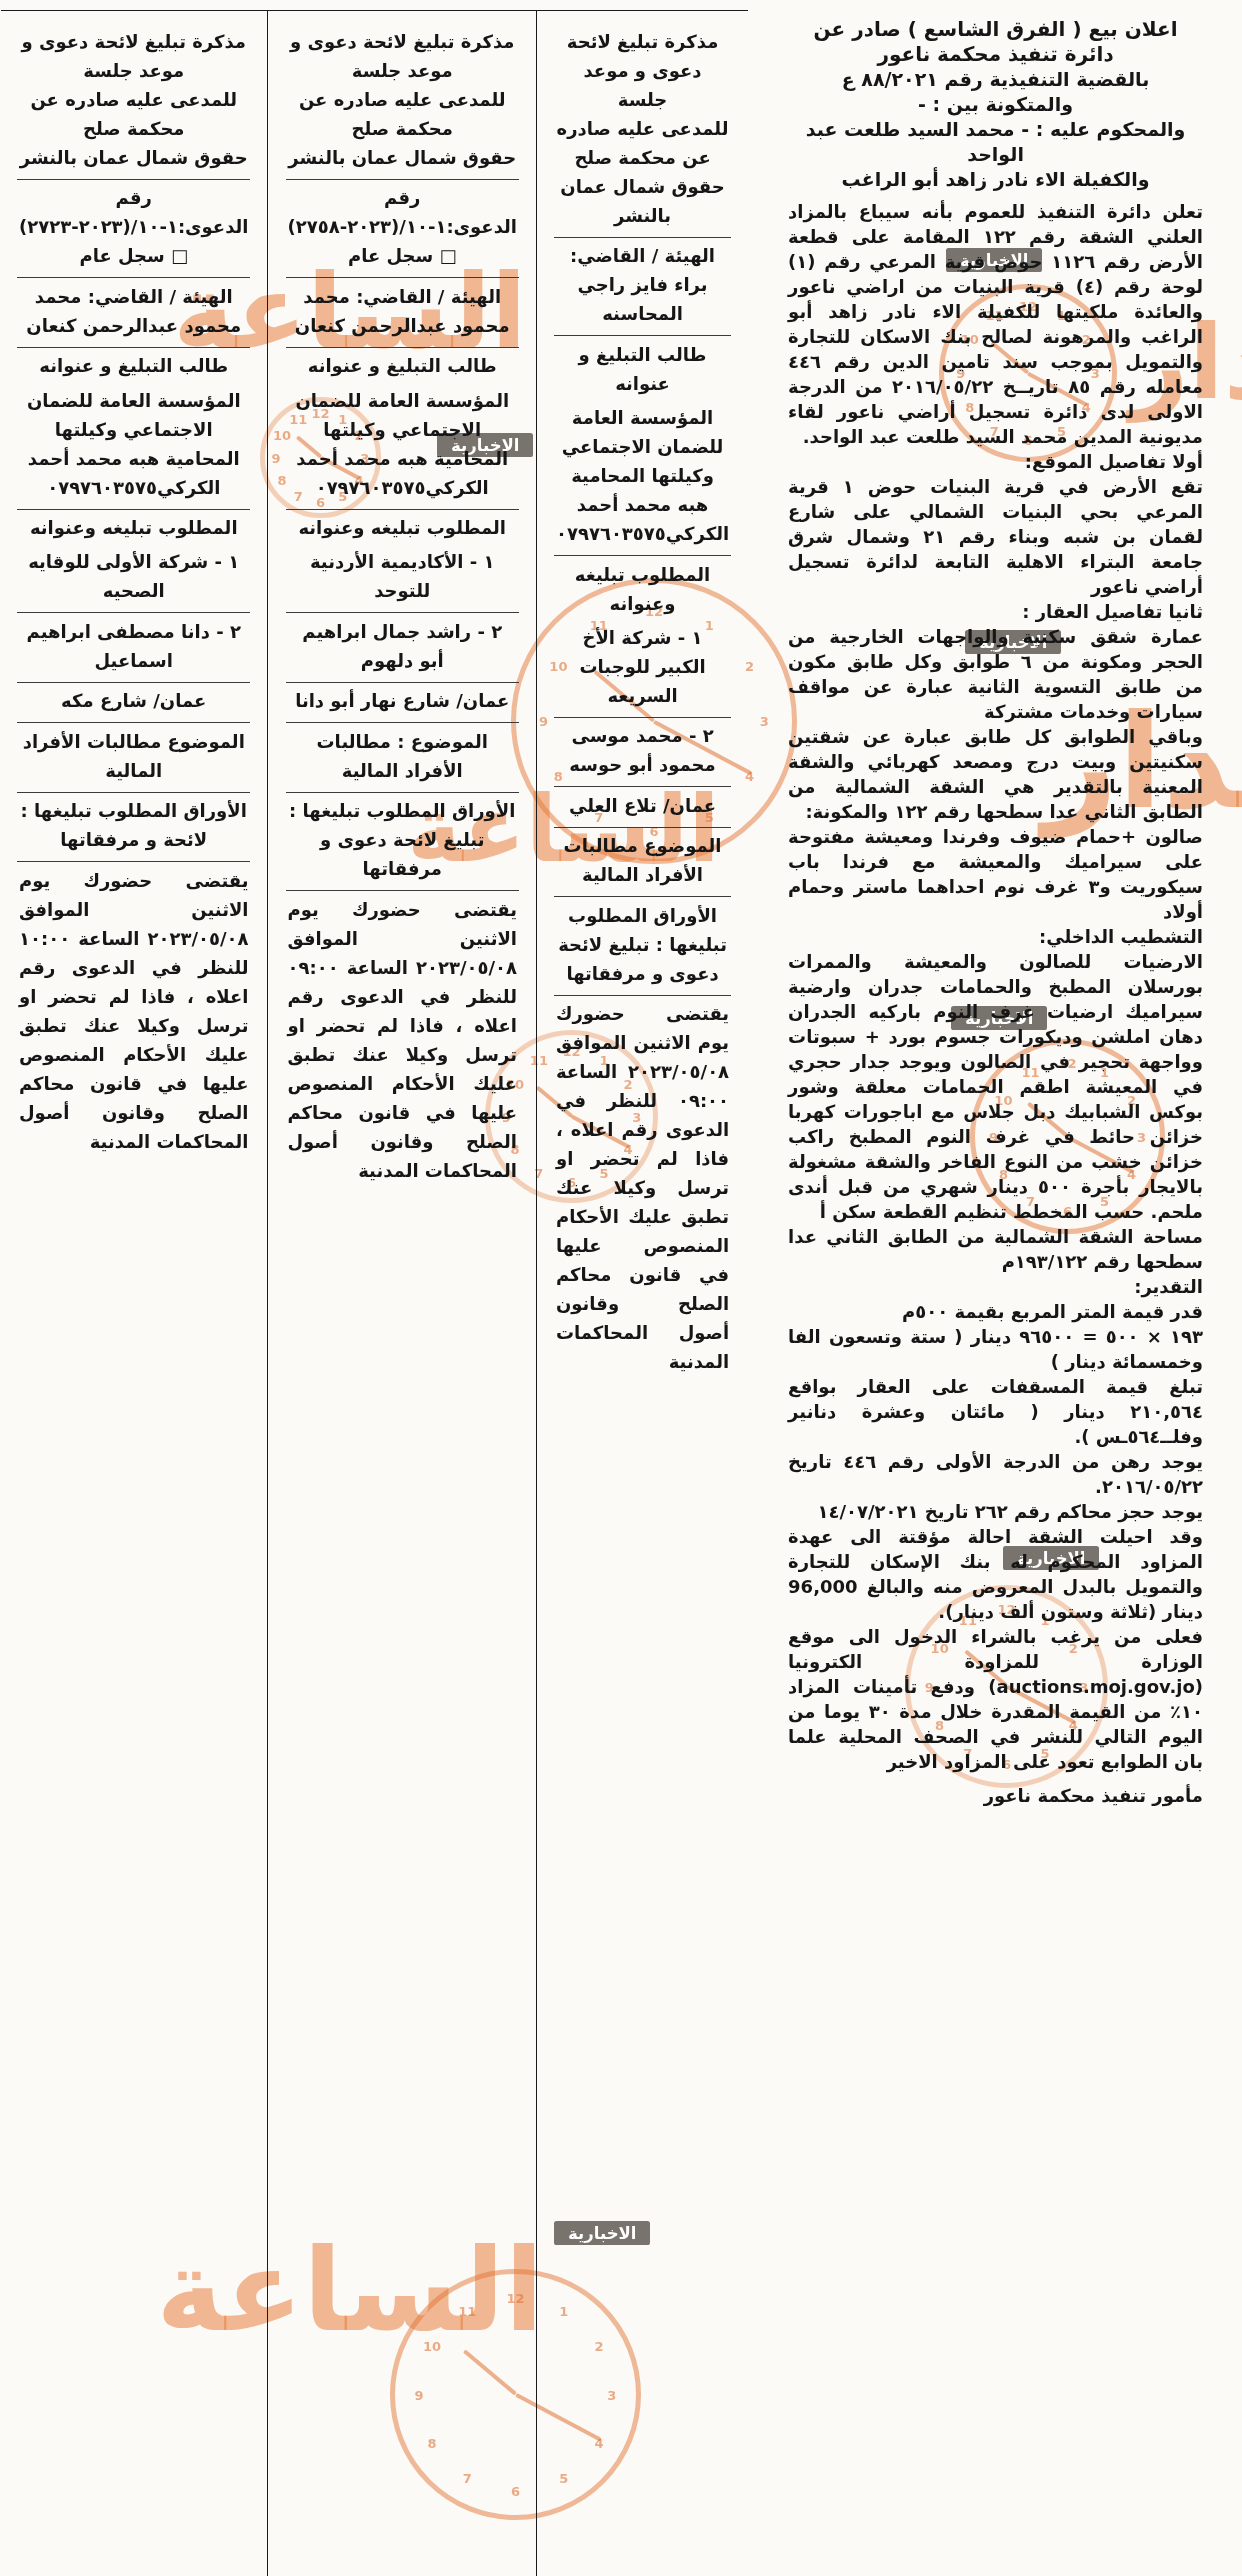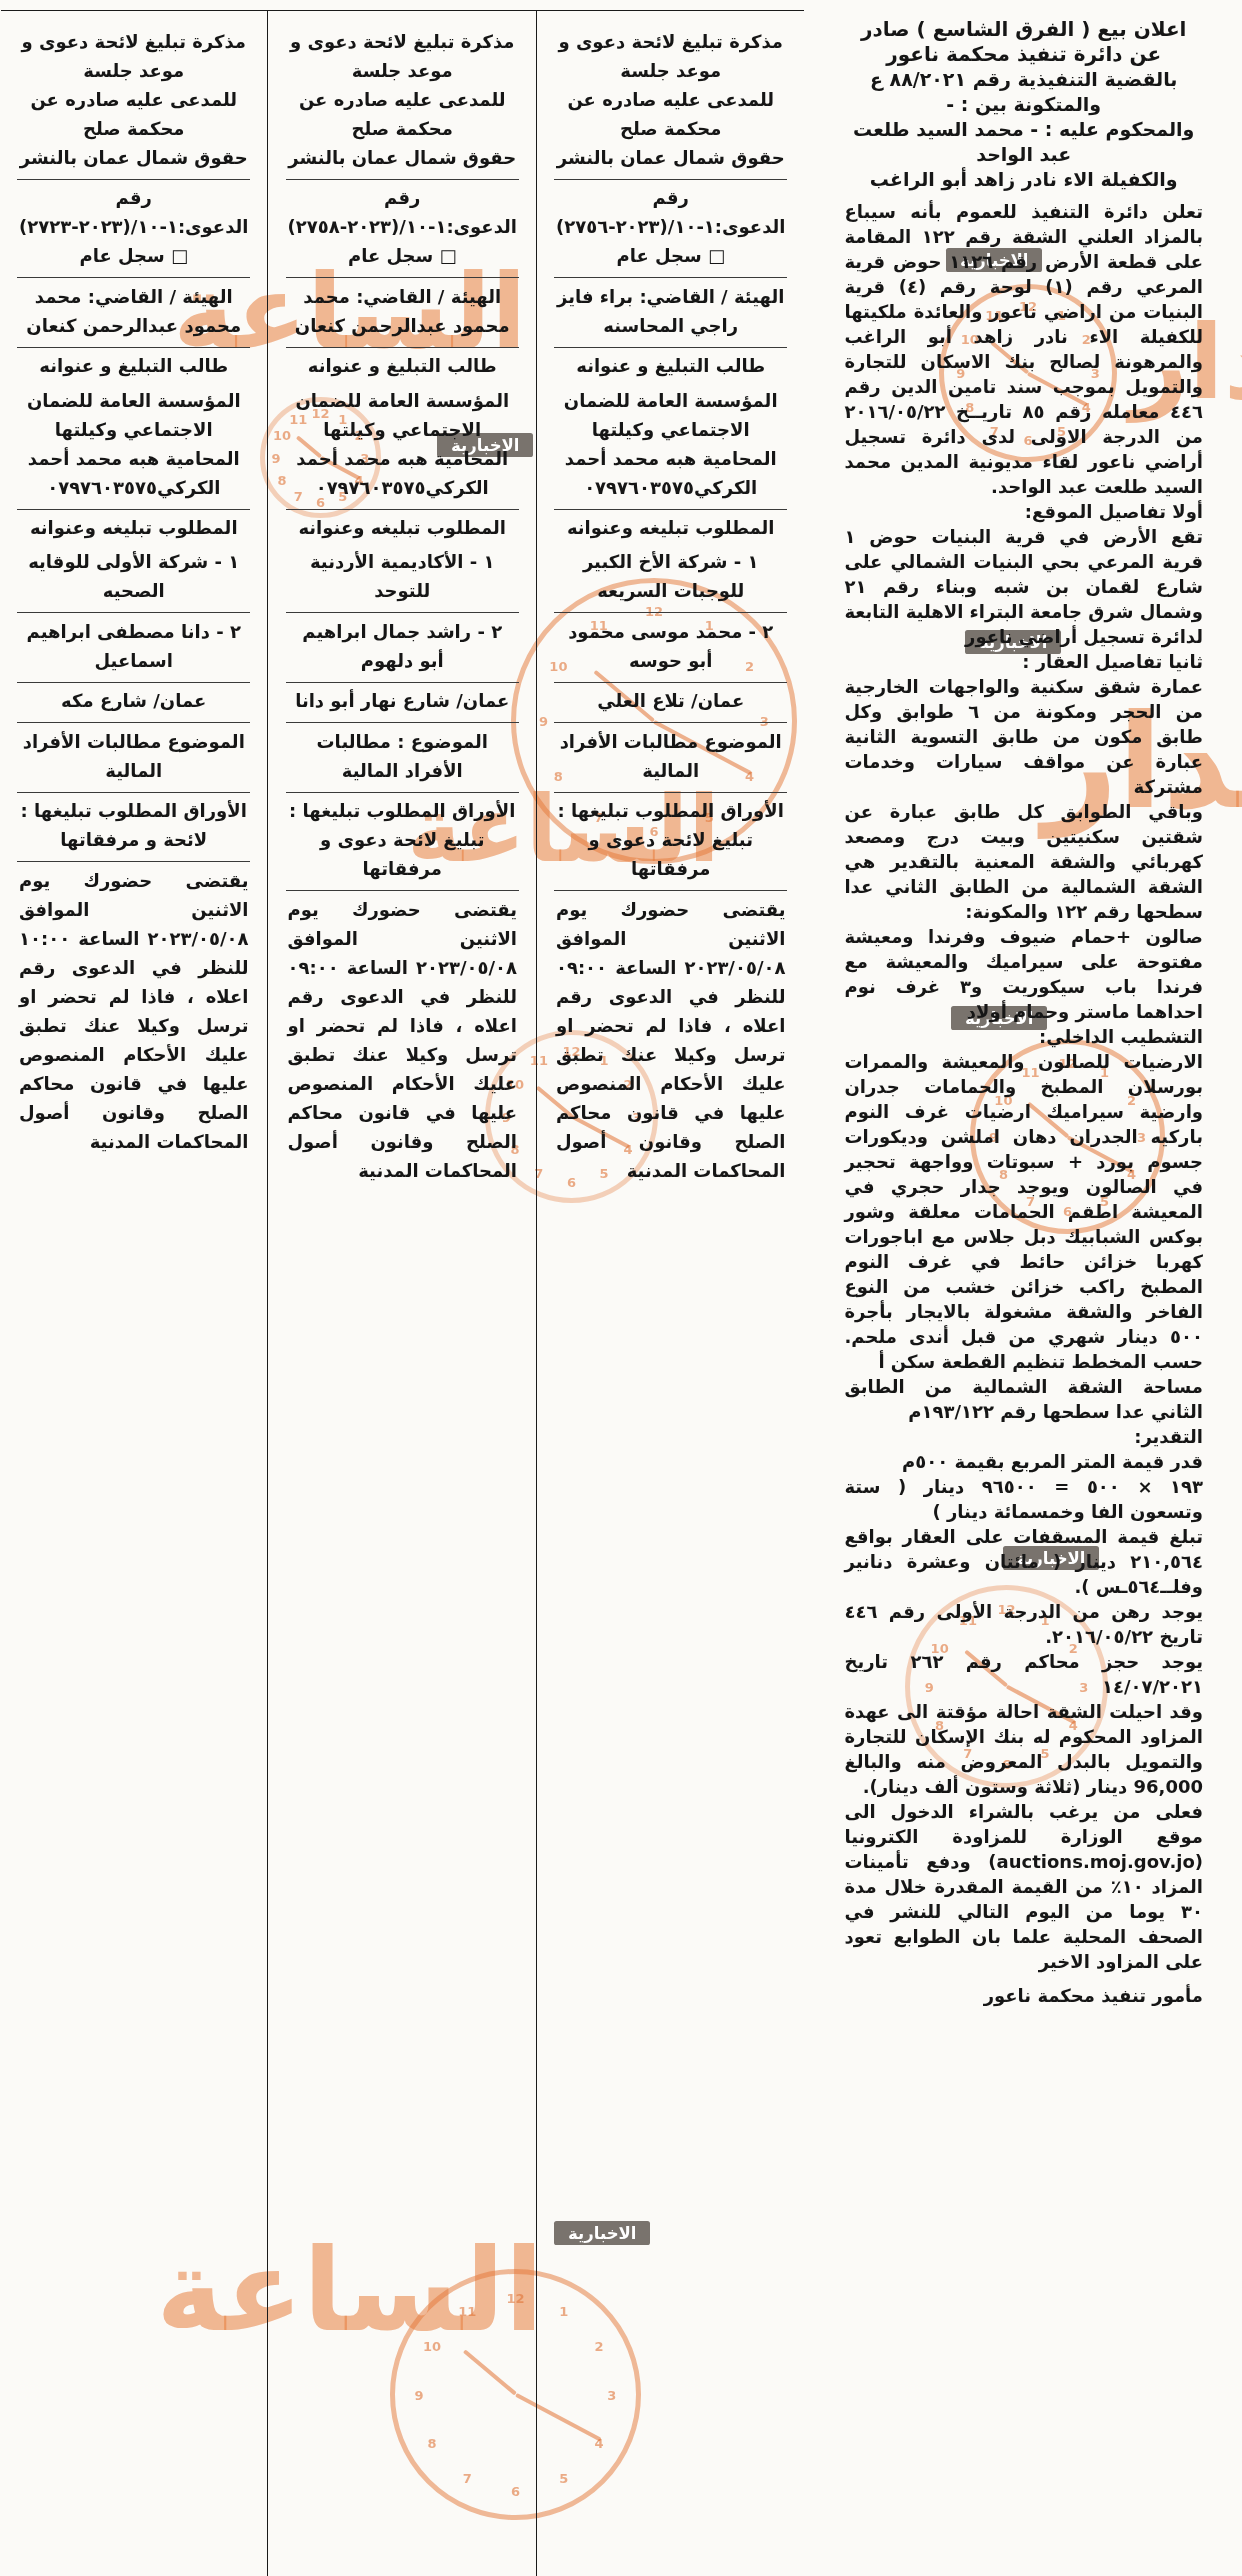--- a/index.html
+++ b/index.html
@@ -228,21 +228,20 @@
   </section>
 
   <section class="columns">
 
     <article class="col">
       <div class="blk title rule">
         <div>مذكرة تبليغ لائحة دعوى و موعد جلسة</div>
         <div>للمدعى عليه صادره عن محكمة صلح</div>
         <div>حقوق شمال عمان بالنشر</div>
       </div>
-      <div class="blk rule">رقم الدعوى:١-١٠/(٢٠٢٣-٢٧٥٦) □ سجل عام</div>
       <div class="blk rule">الهيئة / القاضي: براء فايز راجي المحاسنه</div>
       <div class="blk label">طالب التبليغ و عنوانه</div>
       <div class="blk rule">المؤسسة العامة للضمان الاجتماعي وكيلتها المحامية هبه محمد أحمد الكركي٠٧٩٧٦٠٣٥٧٥</div>
       <div class="blk label">المطلوب تبليغه وعنوانه</div>
       <div class="blk rule">١ - شركة الأخ الكبير للوجبات السريعه</div>
       <div class="blk rule">٢ - محمد موسى محمود أبو حوسه</div>
       <div class="blk rule">عمان/ تلاع العلي</div>
       <div class="blk rule">الموضوع مطالبات الأفراد المالية</div>
       <div class="blk rule">الأوراق المطلوب تبليغها : تبليغ لائحة دعوى و مرفقاتها</div>
       <div class="blk summons">يقتضى حضورك يوم الاثنين الموافق ٢٠٢٣/٠٥/٠٨ الساعة ٠٩:٠٠ للنظر في الدعوى رقم اعلاه ، فاذا لم تحضر او ترسل وكيلا عنك تطبق عليك الأحكام المنصوص عليها في قانون محاكم الصلح وقانون أصول المحاكمات المدنية</div>

